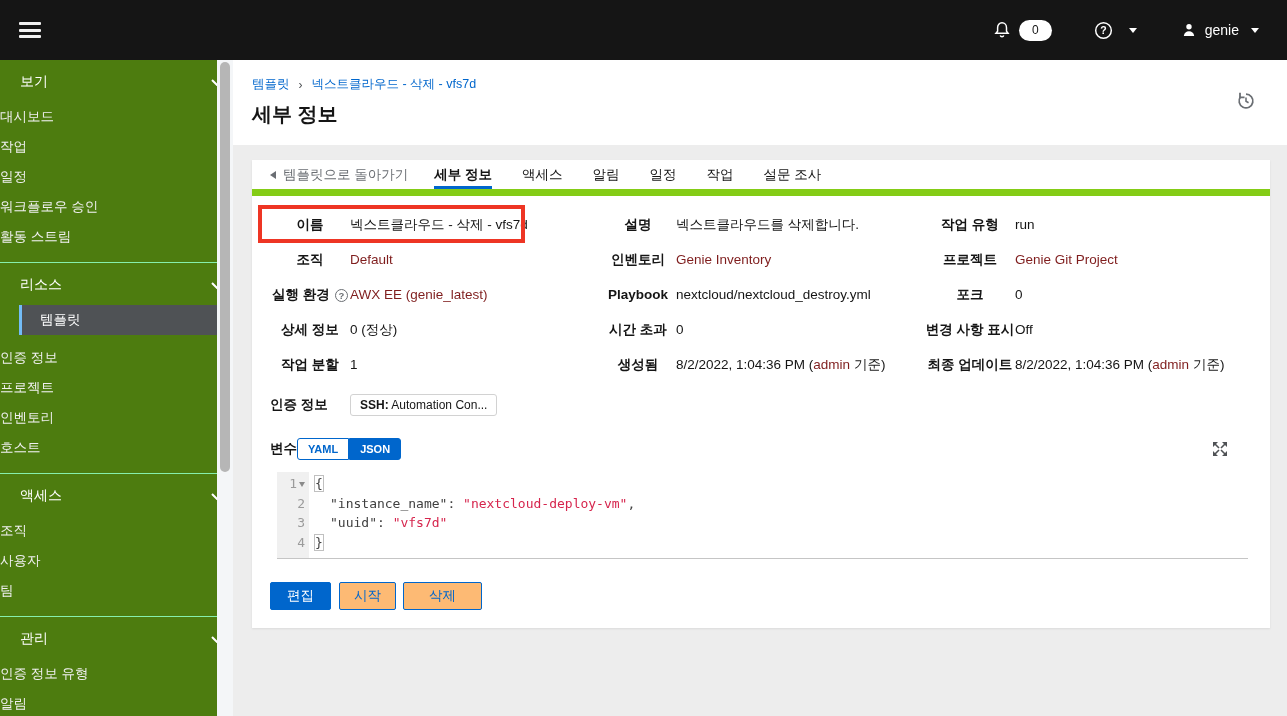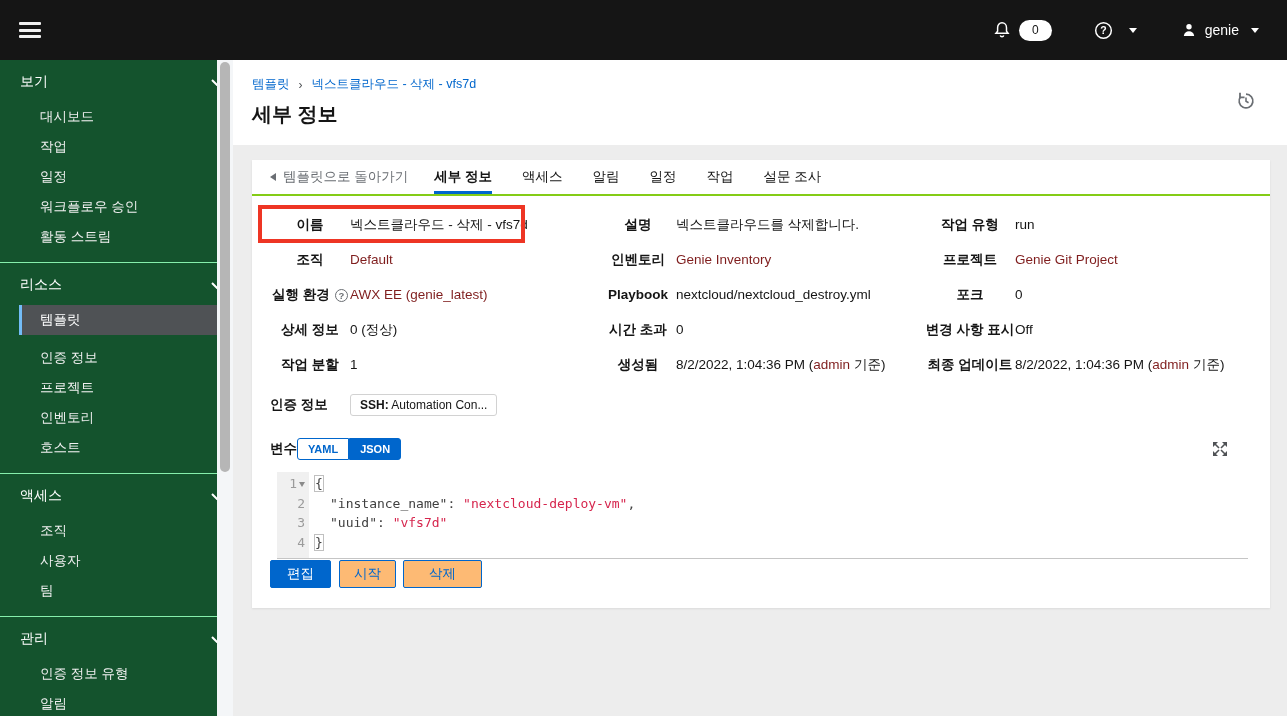--- a/index.html
+++ b/index.html
@@ -13,44 +13,44 @@
   .topbar-right { margin-left:auto; margin-right:28px; display:flex; align-items:center; }
   .badge-pill { background:#fff; color:#151515; border-radius:11px; min-width:33px; height:21px; display:flex; align-items:center; justify-content:center; font-size:12px; margin-left:8px; }
   .caret-down { width:0; height:0; border-left:4.5px solid transparent; border-right:4.5px solid transparent; border-top:5px solid #fff; display:inline-block; }
   .tb-group { display:flex; align-items:center; }
   .help-group { margin-left:42px; }
   .help-caret { margin-left:16px; }
   .user-group { margin-left:44px; }
   .username { color:#fff; font-size:14px; margin:0 12px 0 8px; }
 
   
-  .sidebar { position:absolute; left:0; top:60px; width:243px; height:656px; background:#14532d; overflow:hidden; }
+  .sidebar { position:absolute; left:0; top:60px; width:243px; height:656px; background:#4d7c0f; overflow:hidden; }
   .nav-section { padding:10px 0; }
   .nav-section + .nav-section { border-top:1px solid #86efac; }
   .nav-header { height:24px; display:flex; align-items:center; justify-content:space-between; padding:0 20px; color:#fff; font-size:14px; cursor:pointer; }
   .nav-items { margin-top:8px; }
-  .nav-item { height:30px; display:flex; align-items:center; padding-left:40px; color:#f0f0f0; font-size:13.5px; cursor:pointer; }
+  .nav-item { height:30px; display:flex; align-items:center; color:#f0f0f0; font-size:13.5px; cursor:pointer; }
   .nav-item.active { background:#4f5255; border-left:3px solid #73bcf7; margin-left:19px; padding-left:18px; margin-bottom:8px; color:#fff; }
 
   
   .scroll-strip { position:absolute; left:217px; top:60px; width:16px; height:656px; background:#f4f6f8; }
   .scroll-thumb { position:absolute; left:3px; top:2px; width:10px; height:410px; background:#b6b6b6; border-radius:5px; }
 
   
   .main { position:absolute; left:233px; top:60px; width:1054px; height:656px; background:#ededed; }
   .main-header { background:#fff; height:85px; position:relative; padding:16px 0 0 19px; }
   .breadcrumb { font-size:12.5px; display:flex; align-items:center; }
   .breadcrumb a { color:#0066cc; text-decoration:none; cursor:pointer; }
   .crumb-sep { color:#4f5255; margin:0 9px; font-size:12px; }
   .page-title { font-size:20px; font-weight:700; margin-top:8px; color:#151515; }
   .history-btn { position:absolute; right:31px; top:31px; width:20px; height:20px; cursor:pointer; }
 
   
   .card { margin:15px 17px 0 19px; width:1018px; min-height:448px; background:#fff; box-shadow:0 1px 2px rgba(0,0,0,.08); }
-  .tabrow { height:36px; display:flex; align-items:stretch; border-bottom:2px solid #84cc16; padding-left:18px; }
+  .tabrow { height:36px; display:flex; align-items:stretch; border-bottom:7px solid #84cc16; padding-left:18px; }
   .backtab { display:flex; align-items:center; color:#6a6e73; font-size:13.5px; margin-right:26px; cursor:pointer; }
   .caret-left { width:0; height:0; border-top:4.5px solid transparent; border-bottom:4.5px solid transparent; border-right:6px solid #6a6e73; margin-right:7px; }
   .tab { display:flex; align-items:center; font-size:13.5px; color:#151515; margin-right:30px; cursor:pointer; }
   .tab.active { font-weight:700; box-shadow:inset 0 -3px 0 #0066cc; }
 
   .details { padding:11px 18px 18px 18px; }
   .cols { display:flex; }
   .col1 { width:330px; } .col2 { width:325px; } .col3 { width:327px; }
   .field { height:35px; display:flex; align-items:center; position:relative; font-size:13.5px;text-align:center; }
   .flabel { font-weight:700; flex:none; }
@@ -75,21 +75,21 @@
   .editor { margin:12px 4px 0 7px; display:flex; border-bottom:1px solid #c5c5c5; background:#fff; font-family:"DejaVu Sans Mono", monospace; font-size:13px; line-height:19.5px; }
   .gutter { width:32px; background:#f0f0f0; color:#9b9b9b; text-align:right; padding:2px 4px 6px 0; flex:none; }
   .gutter .ln { height:19.5px; }
   .fold { width:0; height:0; border-left:3.5px solid transparent; border-right:3.5px solid transparent; border-top:5px solid #8a8a8a; display:inline-block; margin-left:2px; vertical-align:middle; }
   .code { padding:2px 0 6px 5px; flex:1; }
   .cl { height:19.5px; white-space:pre; color:#404040; }
   .ind { display:inline-block; width:16px; }
   .tok-v { color:#d6254d; }
   .bracket { border:1px solid #c0c0c0; }
 
-  .btn-row { margin-top:1px; display:flex; align-items:center; }
+  .btn-row { margin-top:23px; display:flex; align-items:center; }
   .btn { font-size:13.5px; border-radius:2px; cursor:pointer; height:28px; display:flex; align-items:center; }
   .btn-primary { background:#0066cc; color:#fff; border:1px solid #0066cc; padding:0 16px; }
   .btn-secondary { background:#fdba74; color:#0066cc; border:1px solid #0066cc; }
   .btn-launch { margin-left:8px; padding:0 14px; }
   .btn-delete { margin-left:7px; padding:0 25px; }
 
   svg { display:block; }
 </style>
 </head>
 <body>

